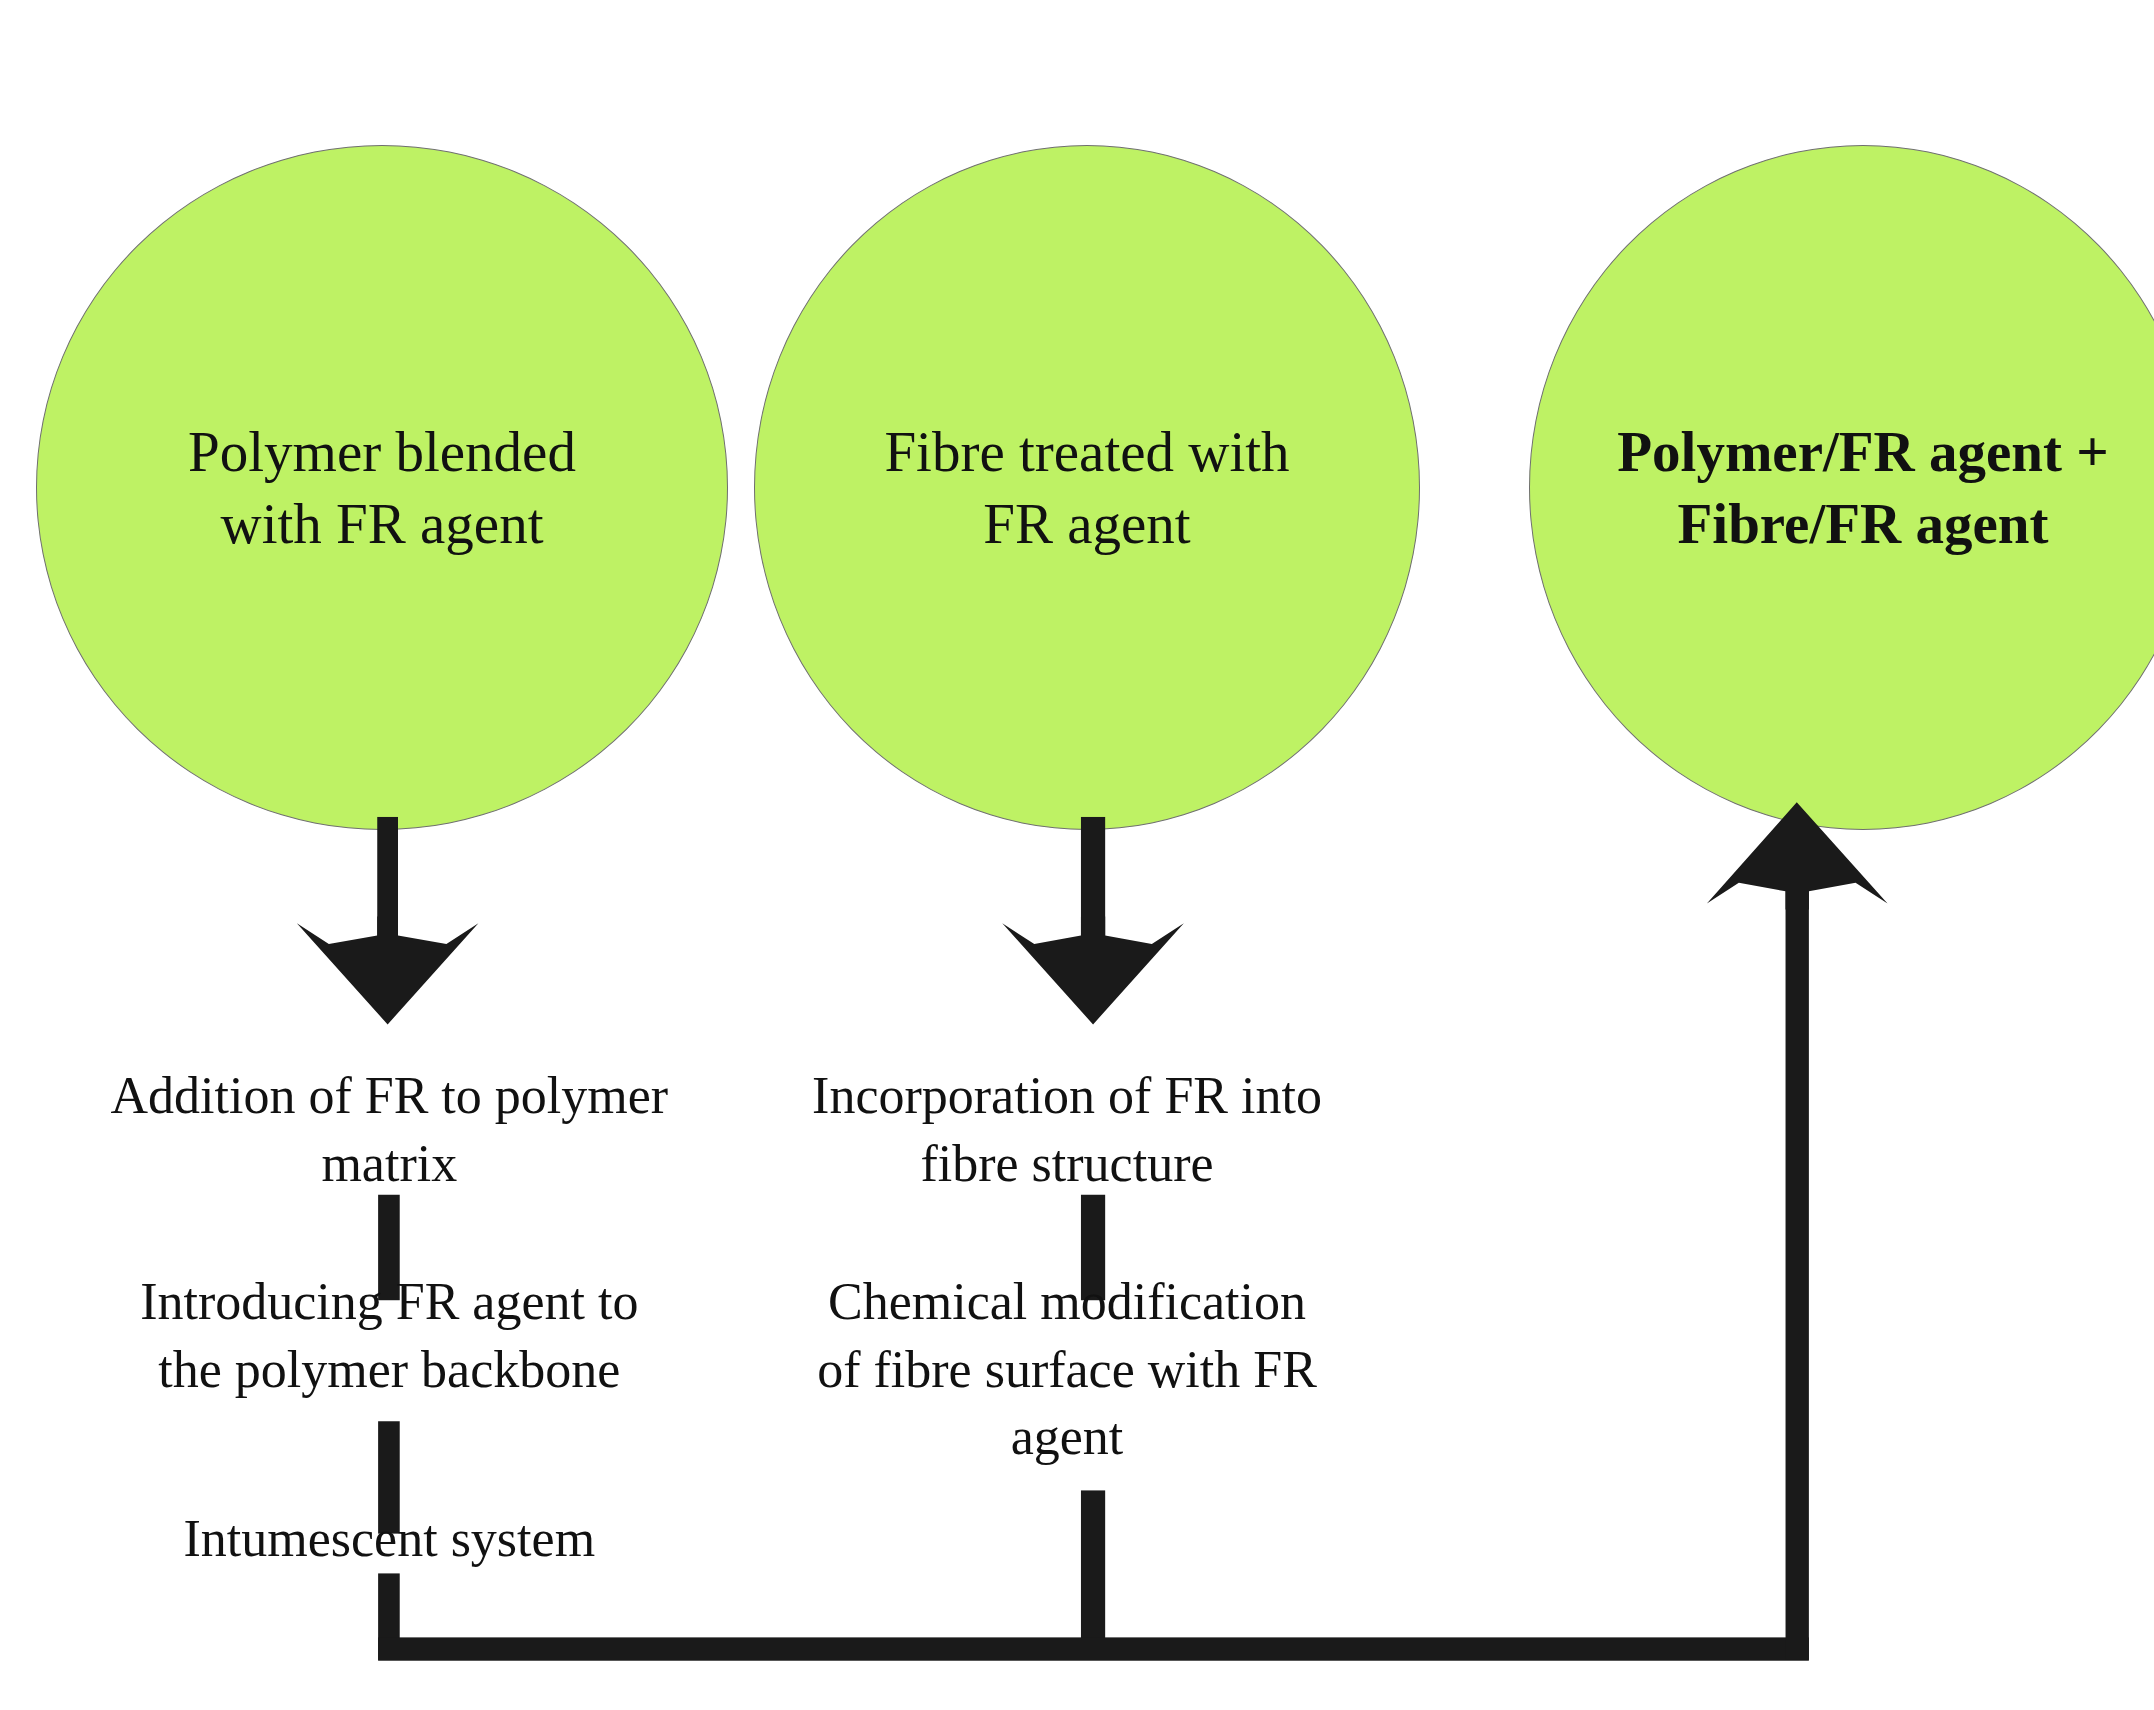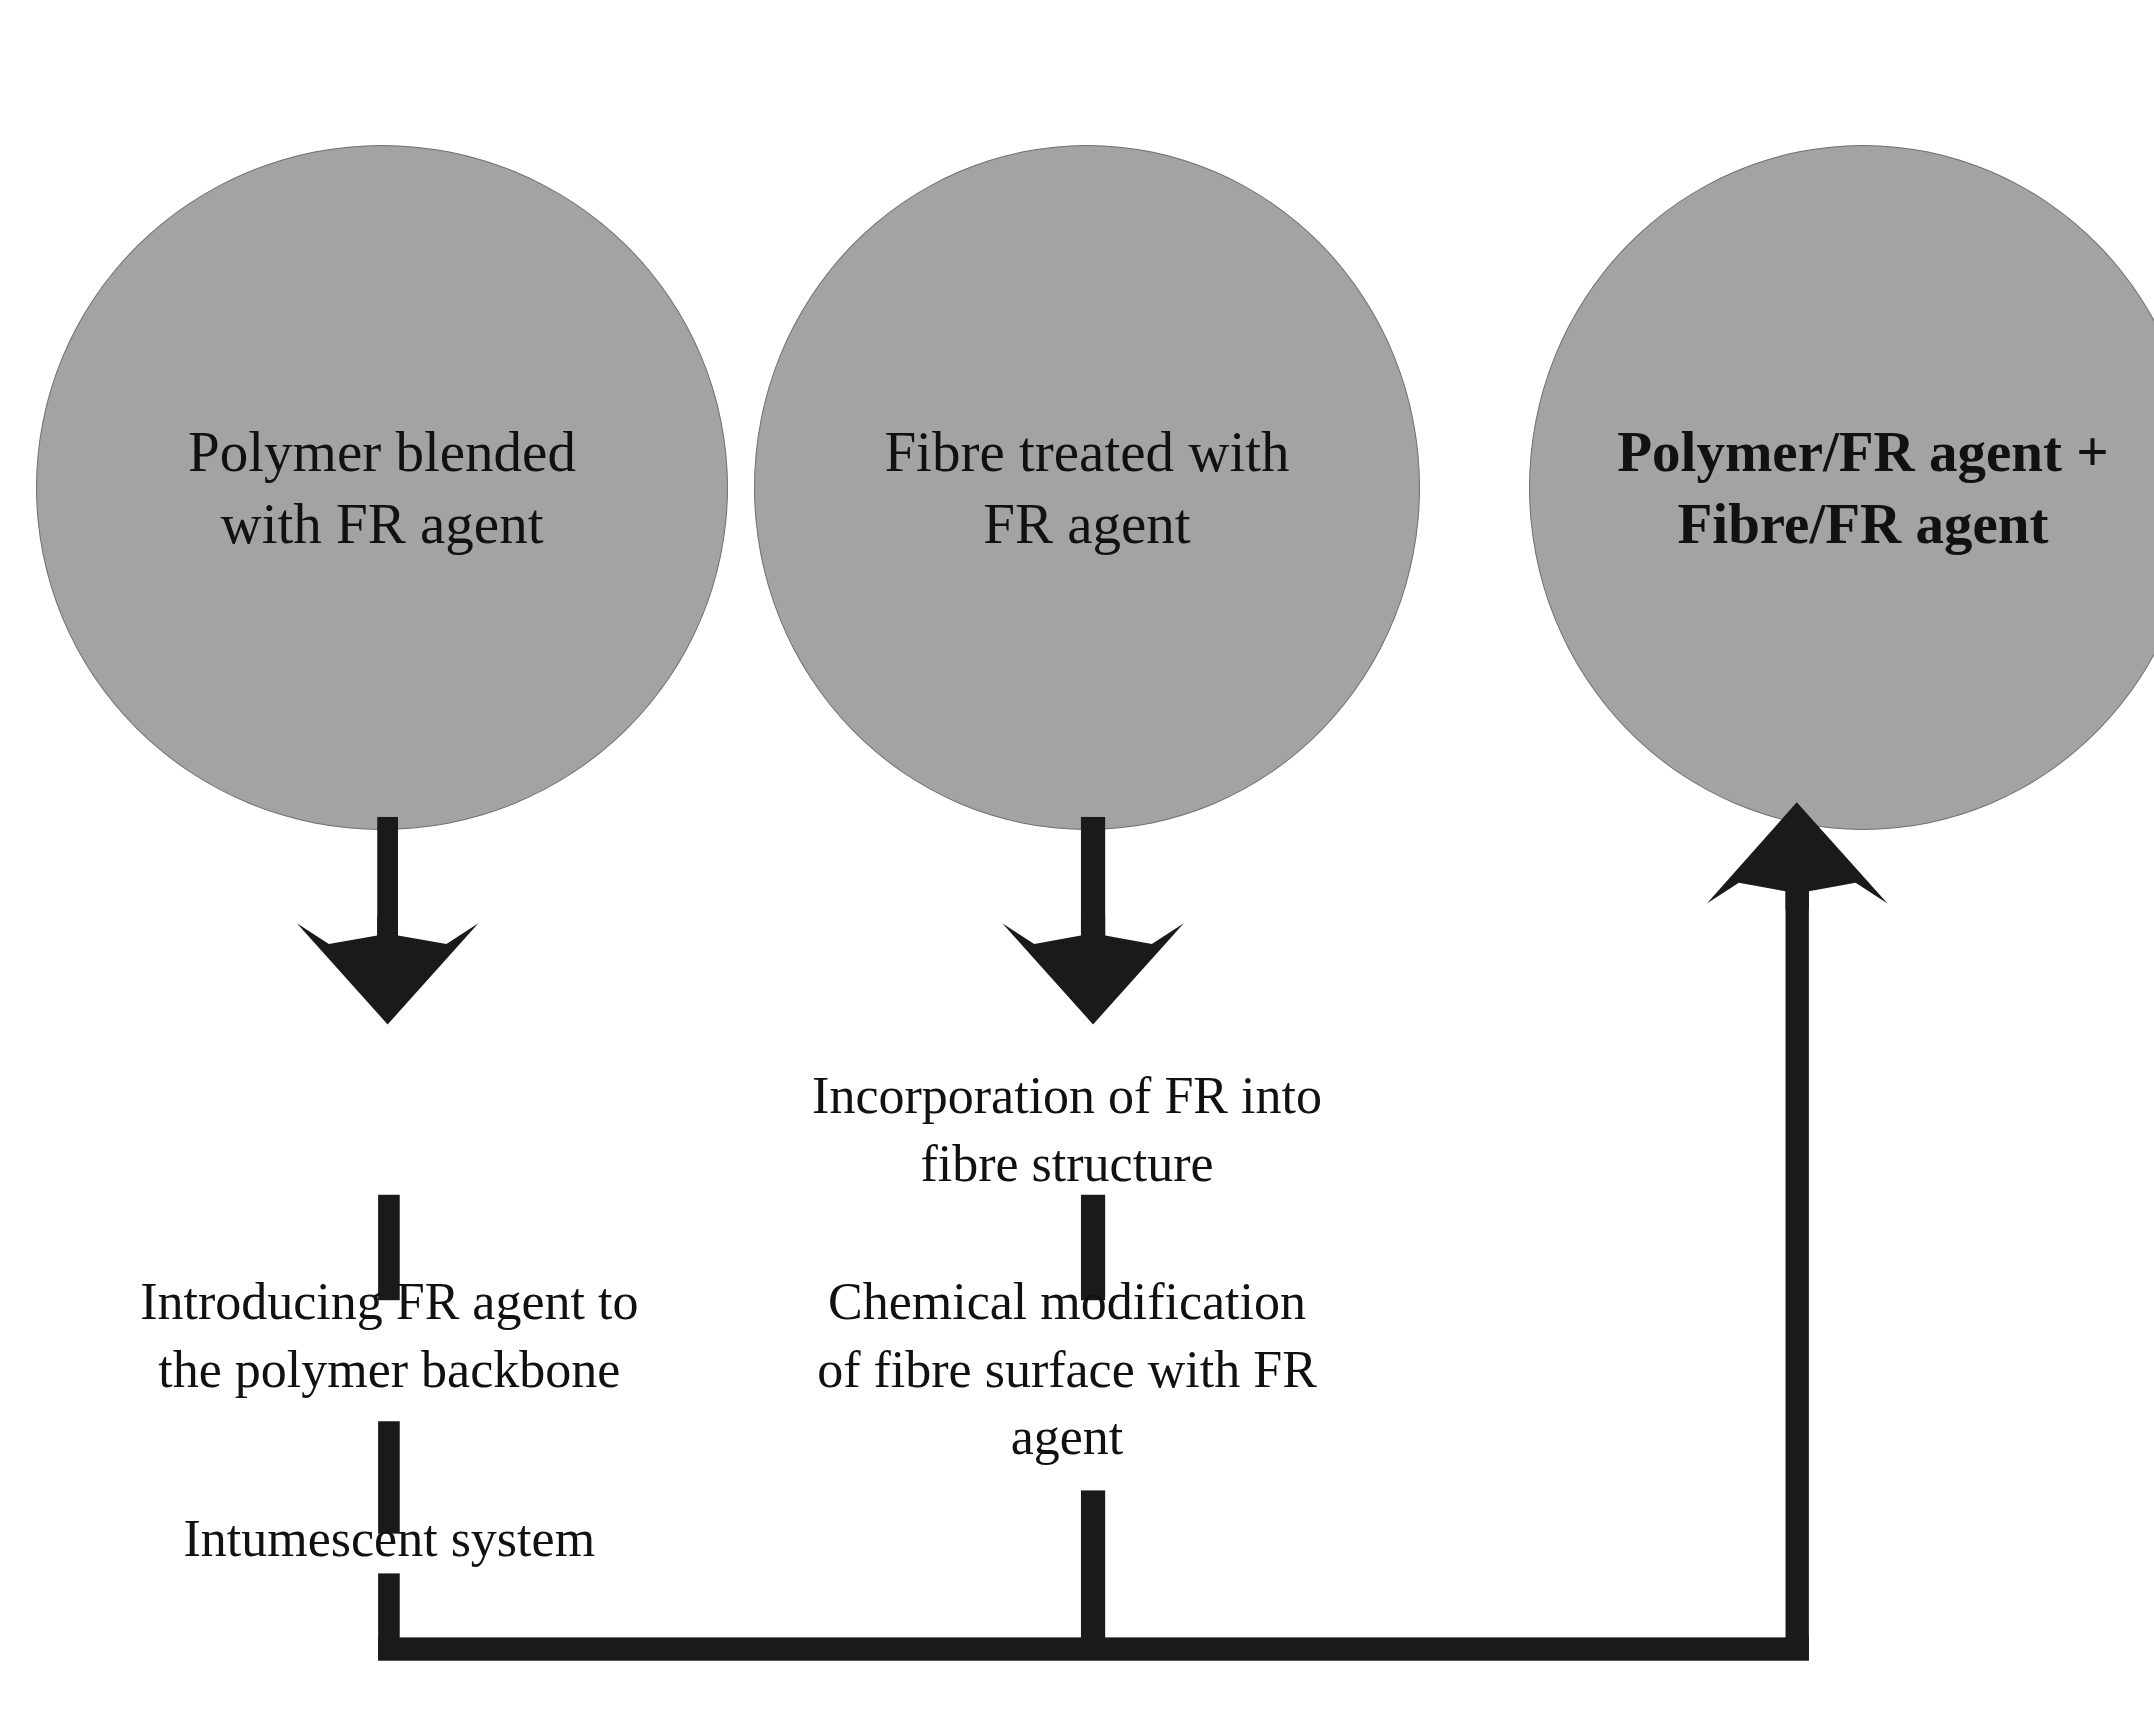--- a/index.html
+++ b/index.html
@@ -28,21 +28,21 @@
     font-size: 74px;
     line-height: 1.05;
     letter-spacing: -0.4px;
     color: #111111;
     white-space: nowrap;
   }
   
   .node-circle {
     position: absolute;
     border-radius: 50%;
-    background: #a3a3a3;
+    background: #bef264;
     border: 1.7px solid #6f6f6f;
     box-sizing: border-box;
     display: flex;
     align-items: center;
     justify-content: center;
   }
   .node-circle .node-label {
     text-align: center;
     font-size: 57px;
     line-height: 1.26;
@@ -153,20 +153,22 @@
                L 2146 1021
                L 2092 1031
                L 2092 1052
                L 2065 1052
                L 2065 1031
                L 2011 1021
                L 1974 1045 Z"></path>
     </g>
   </svg>
 
+  <div class="step-text col-left" id="step-left-1">Addition of FR to polymer
+matrix</div>
 
   <div class="step-text col-left" id="step-left-3">Intumescent system</div>
 
   <div class="step-text col-left" id="step-left-2">Introducing FR agent to
 the polymer backbone</div>
 
   <div class="step-text col-mid" id="step-mid-1">Incorporation of FR into
 fibre structure</div>
 
   <div class="step-text col-mid" id="step-mid-2">Chemical modification

